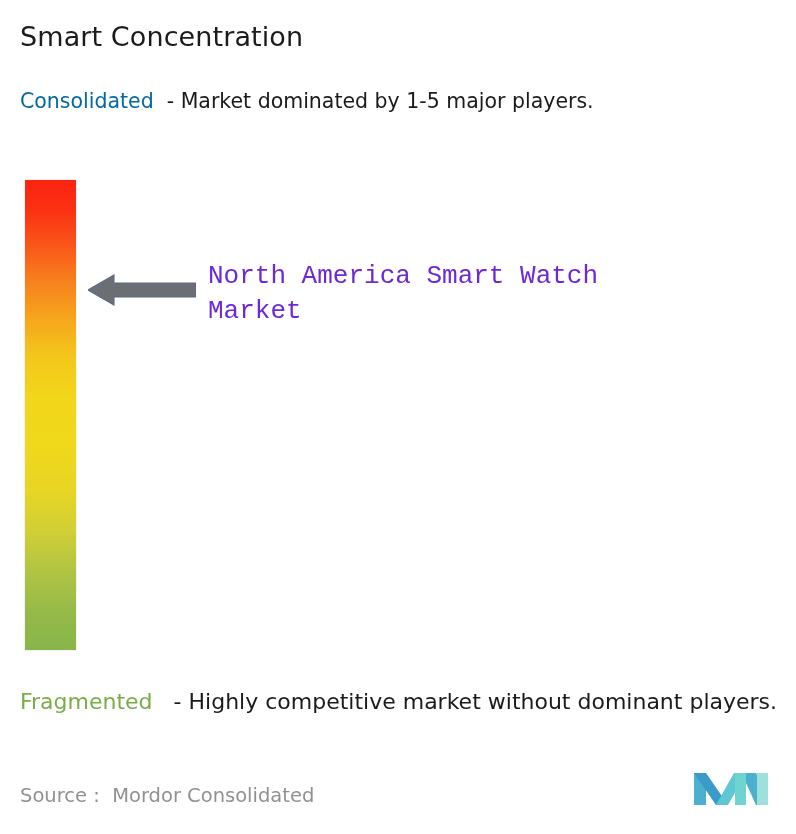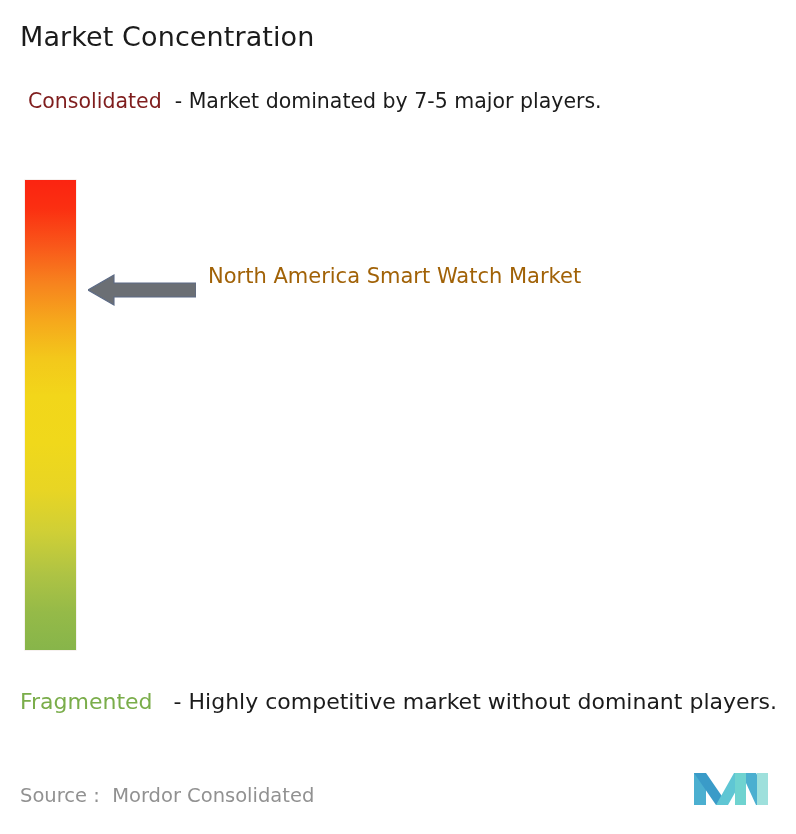--- a/index.html
+++ b/index.html
@@ -38,22 +38,21 @@
     position: absolute;
     left: 20px;
     top: 86px;
     width: 740px;
     font-size: 20.5px;
     line-height: 31px;
     color: #1b1b1b;
     font-weight: 400;
   }
   #consolidated-legend .kw {
-    color: #7f1d1d;
-    margin-left: 8px;
+    color: #0369a1;
   }
   #consolidated-legend .sep {
     white-space: pre;
   }
 
   
   #gradient-bar {
     position: absolute;
     left: 25px;
     top: 180px;
@@ -84,23 +83,24 @@
     width: 108px;
     height: 36px;
   }
 
   
   #callout-label {
     position: absolute;
     left: 208px;
     top: 259px;
     width: 420px;
-    font-size: 21px;
+    font-size: 26px;
     line-height: 35px;
-    color: #a16207;
+    color: #6d28d9;
+    font-family: Liberation Mono, monospace;
   }
 
   
   #fragmented-legend {
     position: absolute;
     left: 20px;
     top: 686px;
     width: 765px;
     font-size: 22px;
     line-height: 31px;
@@ -130,24 +130,24 @@
     top: 769px;
     width: 74px;
     height: 40px;
   }
 </style>
 </head>
 <body>
 
 <div class="page">
 
-  <div id="chart-title">Market Concentration</div>
+  <div id="chart-title">Smart Concentration</div>
 
   <div id="consolidated-legend">
-    <span class="kw">Consolidated</span><span class="sep">  </span><span>- Market dominated by 7-5 major players.</span>
+    <span class="kw">Consolidated</span><span class="sep">  </span><span>- Market dominated by 1-5 major players.</span>
   </div>
 
   <div id="gradient-bar"></div>
 
   <div id="callout-arrow">
     <svg width="108" height="36" viewBox="0 0 108 36" xmlns="http://www.w3.org/2000/svg">
       <polygon points="0,18 26,3 26,11 108,11 108,25 26,25 26,33" fill="#6B6F74" stroke="#5d6b86" stroke-width="1.1"></polygon>
     </svg>
   </div>
 

